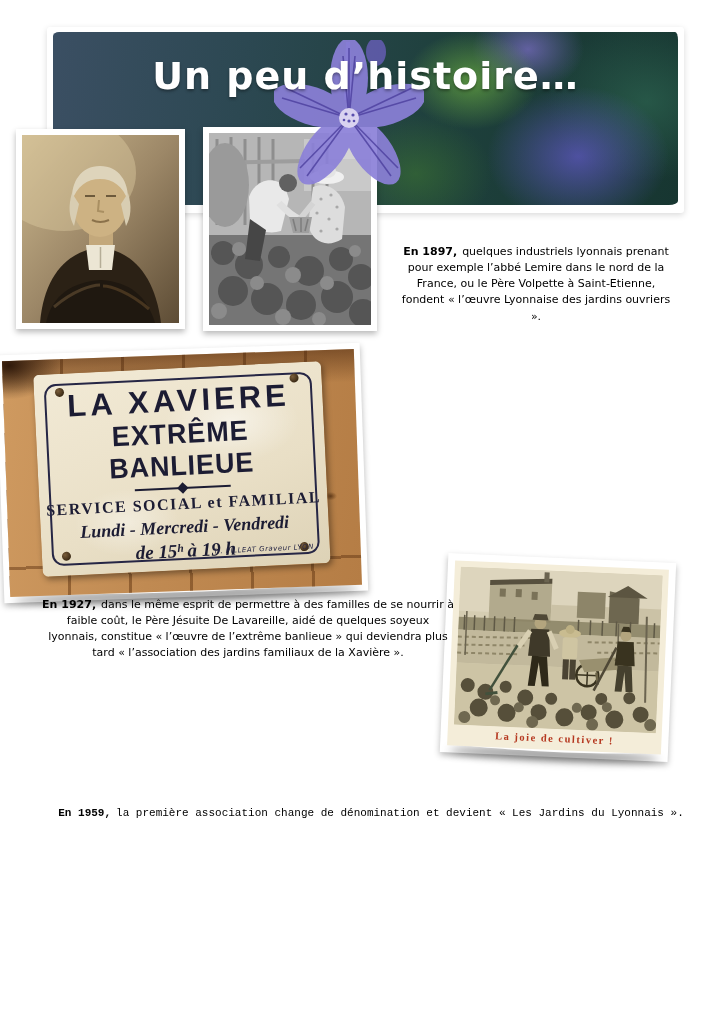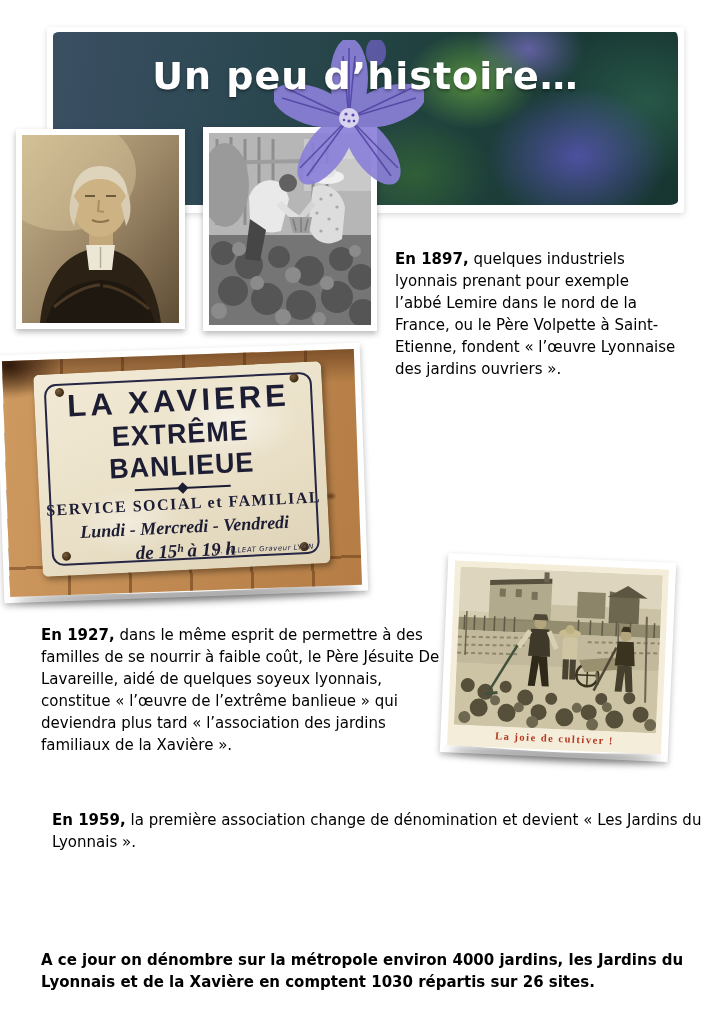--- a/index.html
+++ b/index.html
@@ -72,26 +72,26 @@
       margin-top:2px;}
   .engraver{position:absolute;right:16px;bottom:13px;font-style:italic;font-size:7px;
       letter-spacing:.5px;color:#262645;}
 
   
   .print{background:#f4edd9;padding:6px 6px 0;}
   .sepia-caption{height:21px;line-height:19px;text-align:center;color:#b5371f;
       font-family:"Liberation Serif",serif;font-weight:bold;font-size:10.5px;letter-spacing:1.5px;}
 
   
-  .para{position:absolute;font-size:15px;line-height:1.47;}
+  .para{position:absolute;font-size:11px;line-height:1.47;text-align:center;}
   .lead{font-weight:bold;padding-right:5px;}
   .col-1897{left:395px;top:233px;width:282px;}
   .col-1905{left:395px;top:396px;width:282px;}
-  .para-1927{left:41px;top:609px;width:414px;}
-  .para-1959{left:52px;top:794px;width:656px;}
+  .para-1927{left:41px;top:586px;width:414px;}
+  .para-1959{left:43px;top:794px;width:656px;font-family:Liberation Mono, monospace;}
   .para-2007{left:41px;top:864px;width:656px;}
   .footer-para{left:41px;top:934px;width:662px;font-weight:bold;}
 </style>
 </head>
 <body>
 
 <div id="page">
 
   <div class="banner-frame">
     <div class="banner">
@@ -348,15 +348,14 @@
 
   <p class="para col-1897">
     <span class="lead">En 1897,</span><span>quelques industriels lyonnais prenant pour exemple l’abbé Lemire dans le nord de la France, ou le Père Volpette à Saint-Etienne, fondent « l’œuvre Lyonnaise des jardins ouvriers ».</span>
   </p>
   <p class="para para-1927">
     <span class="lead">En 1927,</span><span>dans le même esprit de permettre à des familles de se nourrir à faible coût, le Père Jésuite De Lavareille, aidé de quelques soyeux lyonnais, constitue « l’œuvre de l’extrême banlieue » qui deviendra plus tard « l’association des jardins familiaux de la Xavière ».</span>
   </p>
   <p class="para para-1959">
     <span class="lead">En 1959,</span><span>la première association change de dénomination et devient « Les Jardins du Lyonnais ».</span>
   </p>
-  <p class="para footer-para">A ce jour on dénombre sur la métropole environ 4000 jardins, les Jardins du Lyonnais et de la Xavière en comptent 1030 répartis sur 26 sites.</p>
 
 </div>
 
 </body></html>

